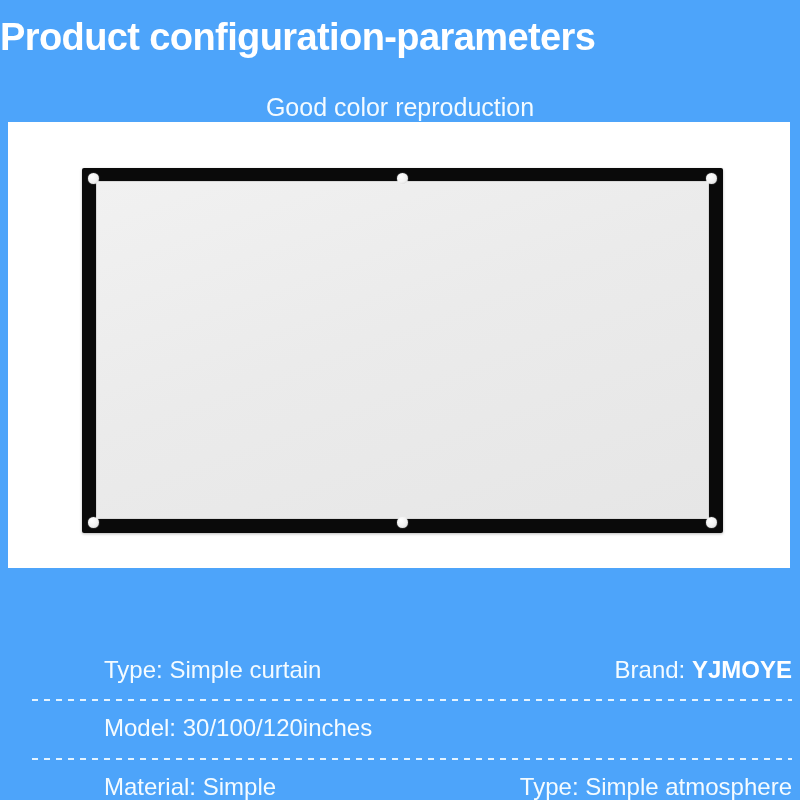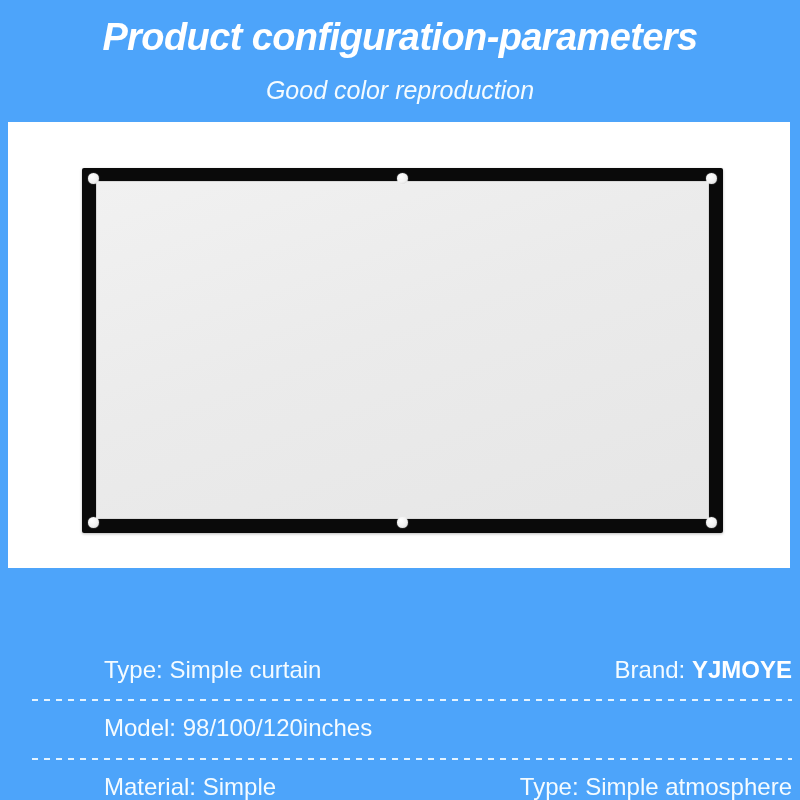--- a/index.html
+++ b/index.html
@@ -21,38 +21,37 @@
     inset: 0;
     background: #4da4fa;
   }
 
   
   .header {
     position: absolute;
     top: 0; left: 0;
     width: 800px;
     height: 122px;
-    text-align: center;
-    font-style: italic;
+    text-align: left;
   }
 
   .page-title {
     position: absolute;
     top: 12px; left: 0; right: 0;
     font-size: 38px;
     font-weight: bold;
     color: #ffffff;
     letter-spacing: -0.6px;
     line-height: 50px;
     white-space: nowrap;
   }
 
   .subtitle-row {
     position: absolute;
-    top: 74px; left: 0; right: 0;
+    top: 91px; left: 0; right: 0;
     display: flex;
     justify-content: center;
     align-items: baseline;
     gap: 46px;
     white-space: nowrap;
   }
 
   .subtitle {
     font-size: 25px;
     font-weight: normal;
@@ -193,21 +192,21 @@
       </div>
       <div class="spec-cell right">
         <span>Brand: </span>
         <span class="spec-value-strong">YJMOYE</span>
       </div>
     </div>
 
     <div class="spec-row r2">
       <div class="spec-cell left">
         <span>Model: </span>
-        <span>98/100/120inches</span>
+        <span>30/100/120inches</span>
       </div>
     </div>
 
     <div class="spec-row r3">
       <div class="spec-cell left">
         <span>Material: </span>
         <span>Simple</span>
       </div>
       <div class="spec-cell right">
         <span>Type: </span>

